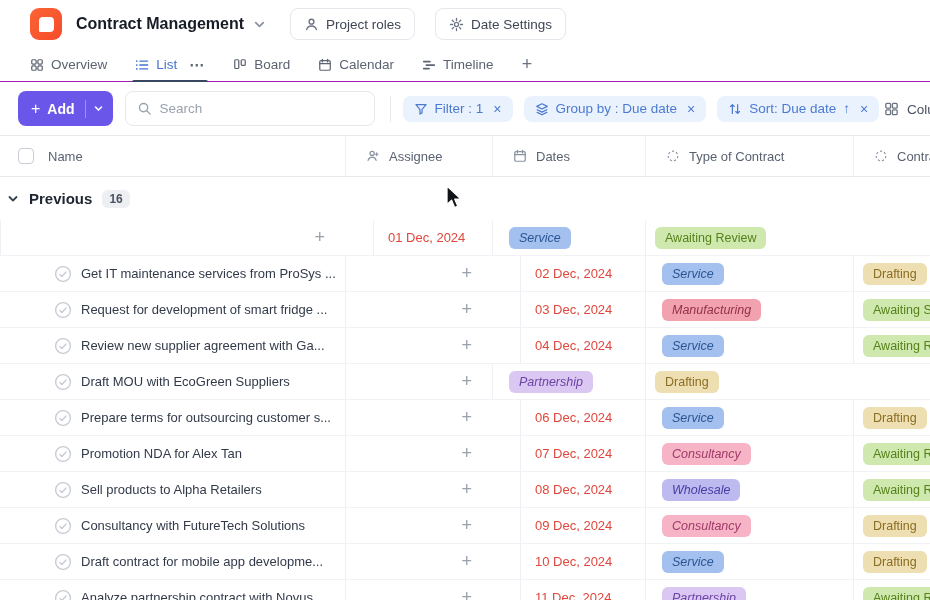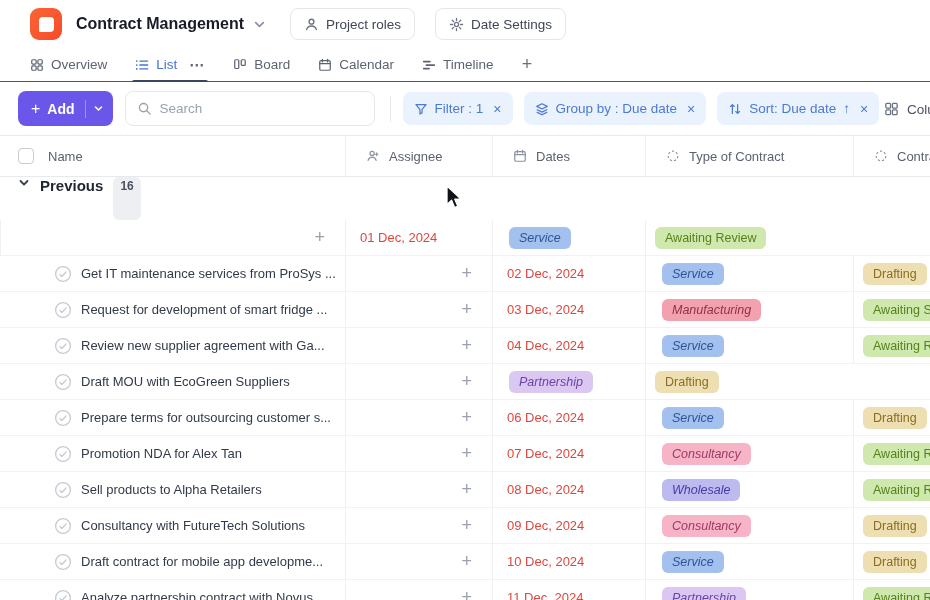--- a/index.html
+++ b/index.html
@@ -37,48 +37,48 @@
   .add-btn { height:35px; background:#6a57ea; border-radius:8px; color:#fff; display:flex;
              align-items:center; gap:7px; padding:0 9px 0 13px; font-size:14px; font-weight:600;
              cursor:pointer; }
   .add-plus { font-size:16px; font-weight:400; }
   .add-sep { width:1px; height:18px; background:rgba(255,255,255,.35); margin-left:3px; }
   .search { width:250px; height:35px; border:1px solid #e4e7ec; border-radius:8px; display:flex;
             align-items:center; gap:8px; padding:0 11px; margin-left:12px; background:#fff; }
   .search input { border:none; outline:none; font-size:13.5px; width:100%; font-family:inherit; color:#333; }
   .search input::placeholder { color:#9aa2ae; }
   .tb-div { width:1px; height:26px; background:#e7e9ee; margin:0 12px 0 15px; }
-  .chip { height:33px; background:#eaf2fe; border-radius:8px; display:flex; align-items:center;
+  .chip { height:26px; background:#eaf2fe; border-radius:8px; display:flex; align-items:center;
           gap:7px; padding:0 11px; color:#4c7ad1; font-size:13.5px; margin-right:11px;
           white-space:nowrap; cursor:pointer; }
   .chip .x { font-size:14px; margin-left:3px; cursor:pointer; }
   .cols-ctl { position:absolute; left:884px; top:50%; transform:translateY(-50%); display:flex;
               align-items:center; gap:8px; color:#4a5160; font-size:13.5px; white-space:nowrap;
               cursor:pointer; }
 
   
   .thead, .trow { display:grid; grid-template-columns:345px 147px 153px 208px 1fr; width:930px; }
   .thead { height:42px; border-top:1px solid #e7e9ed; border-bottom:1px solid #e7e9ed; }
   .th { display:flex; align-items:center; gap:9px; font-size:13px; color:#5a6270;
         padding-left:20px; border-left:1px solid #eef0f3; white-space:nowrap; overflow:hidden; }
   .th.first { border-left:none; padding-left:18px; gap:14px; }
   .checkbox { width:16px; height:16px; border:1.5px solid #c8cdd5; border-radius:4px; cursor:pointer; flex:0 0 auto; }
 
-  .group-row { height:43px; display:flex; padding-left:18px; gap:10px; }
+  .group-row { height:43px; display:flex; align-items:center; padding-left:7px; gap:10px; }
   .group-title { font-size:15px; font-weight:700; color:#1f2532; cursor:pointer; }
   .count-badge { background:#edeff3; color:#4a5160; font-size:12px; font-weight:600;
                  border-radius:6px; padding:2px 7px; }
 
   .trow { height:36px; border-bottom:1px solid #f0f2f5; }
   .td { display:flex; align-items:center; border-left:1px solid #eef0f3; }
   .td.name { border-left:none; padding-left:54px; gap:9px; overflow:hidden; }
   .task-name { font-size:13px; color:#323a49; white-space:nowrap; overflow:hidden; cursor:pointer; }
   .td.assignee { justify-content:flex-end; padding-right:20px; color:#9aa1ad;
                  font-size:18px; font-weight:300; cursor:pointer; }
-  .td.dates { padding-left:14px; }
+  .td.dates { padding-left:14px;margin-left:28px; }
   .date-txt { font-size:13px; color:#e0463c; white-space:nowrap; cursor:pointer; }
   .td.type { padding-left:16px; overflow:hidden;font-style:italic; }
   .td.status { padding-left:9px; overflow:visible; }
   .pill { font-size:12.5px; font-weight:500; padding:4px 10px; border-radius:6px;
           white-space:nowrap; cursor:pointer; }
 
   .cursor { position:absolute; left:443px; top:185px; pointer-events:none; z-index:10; }
   .icon { display:inline-flex; flex:0 0 auto; }
 </style>
 </head>

